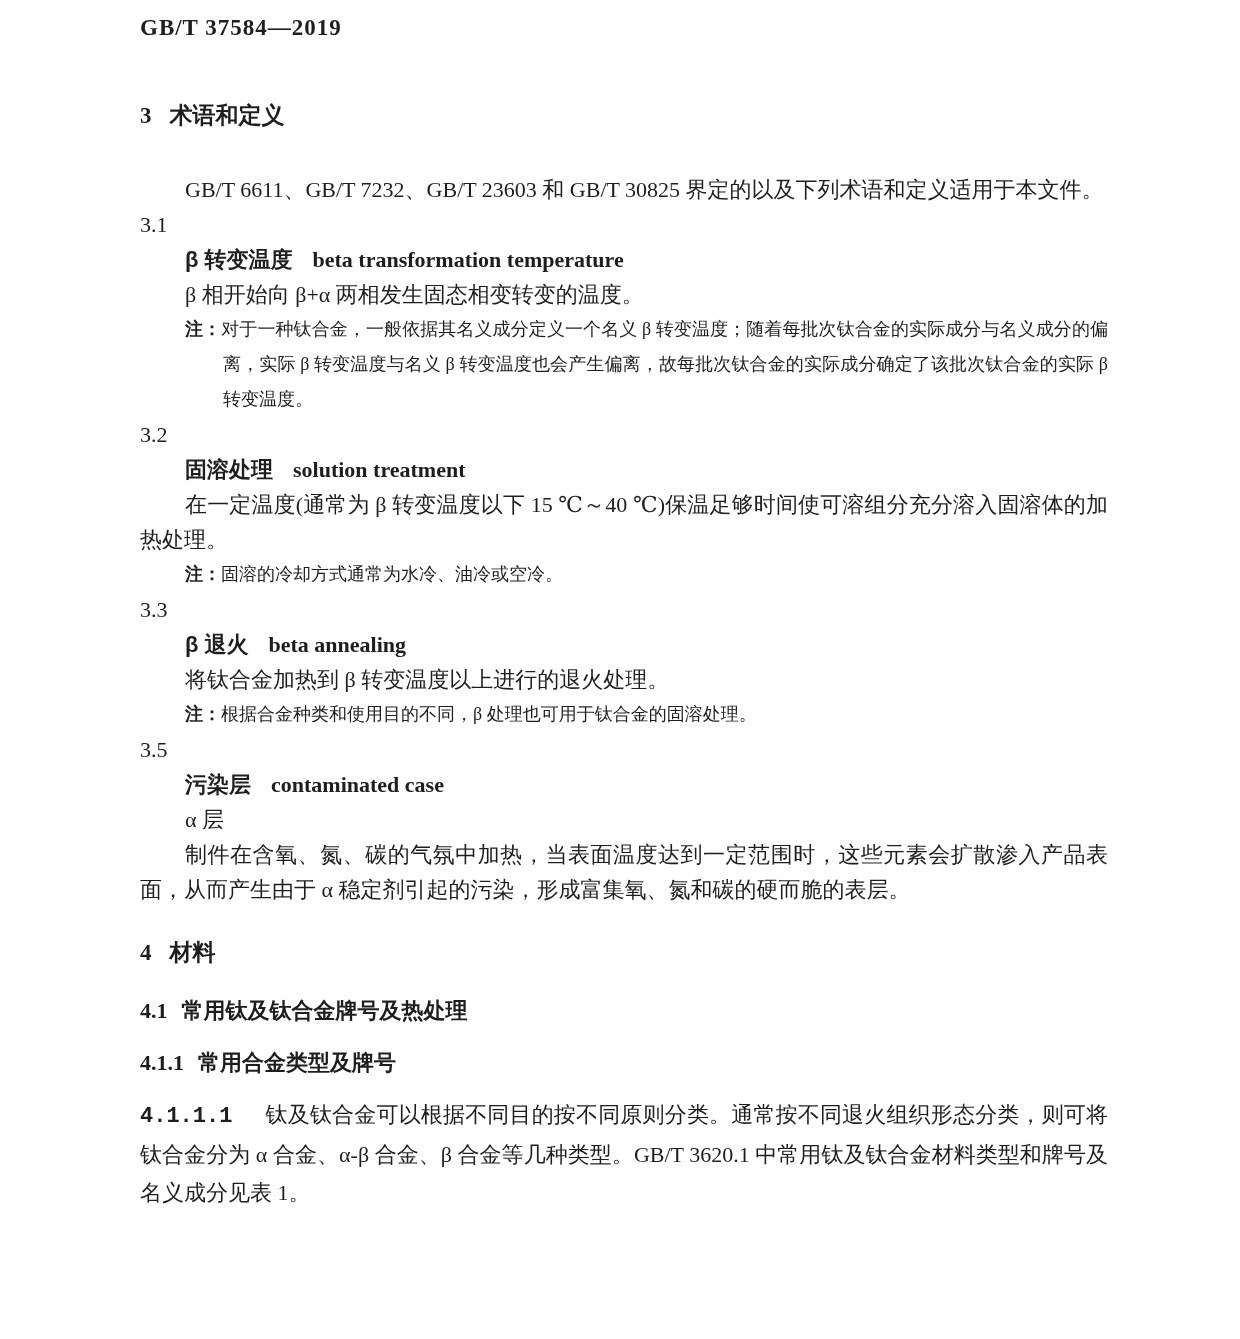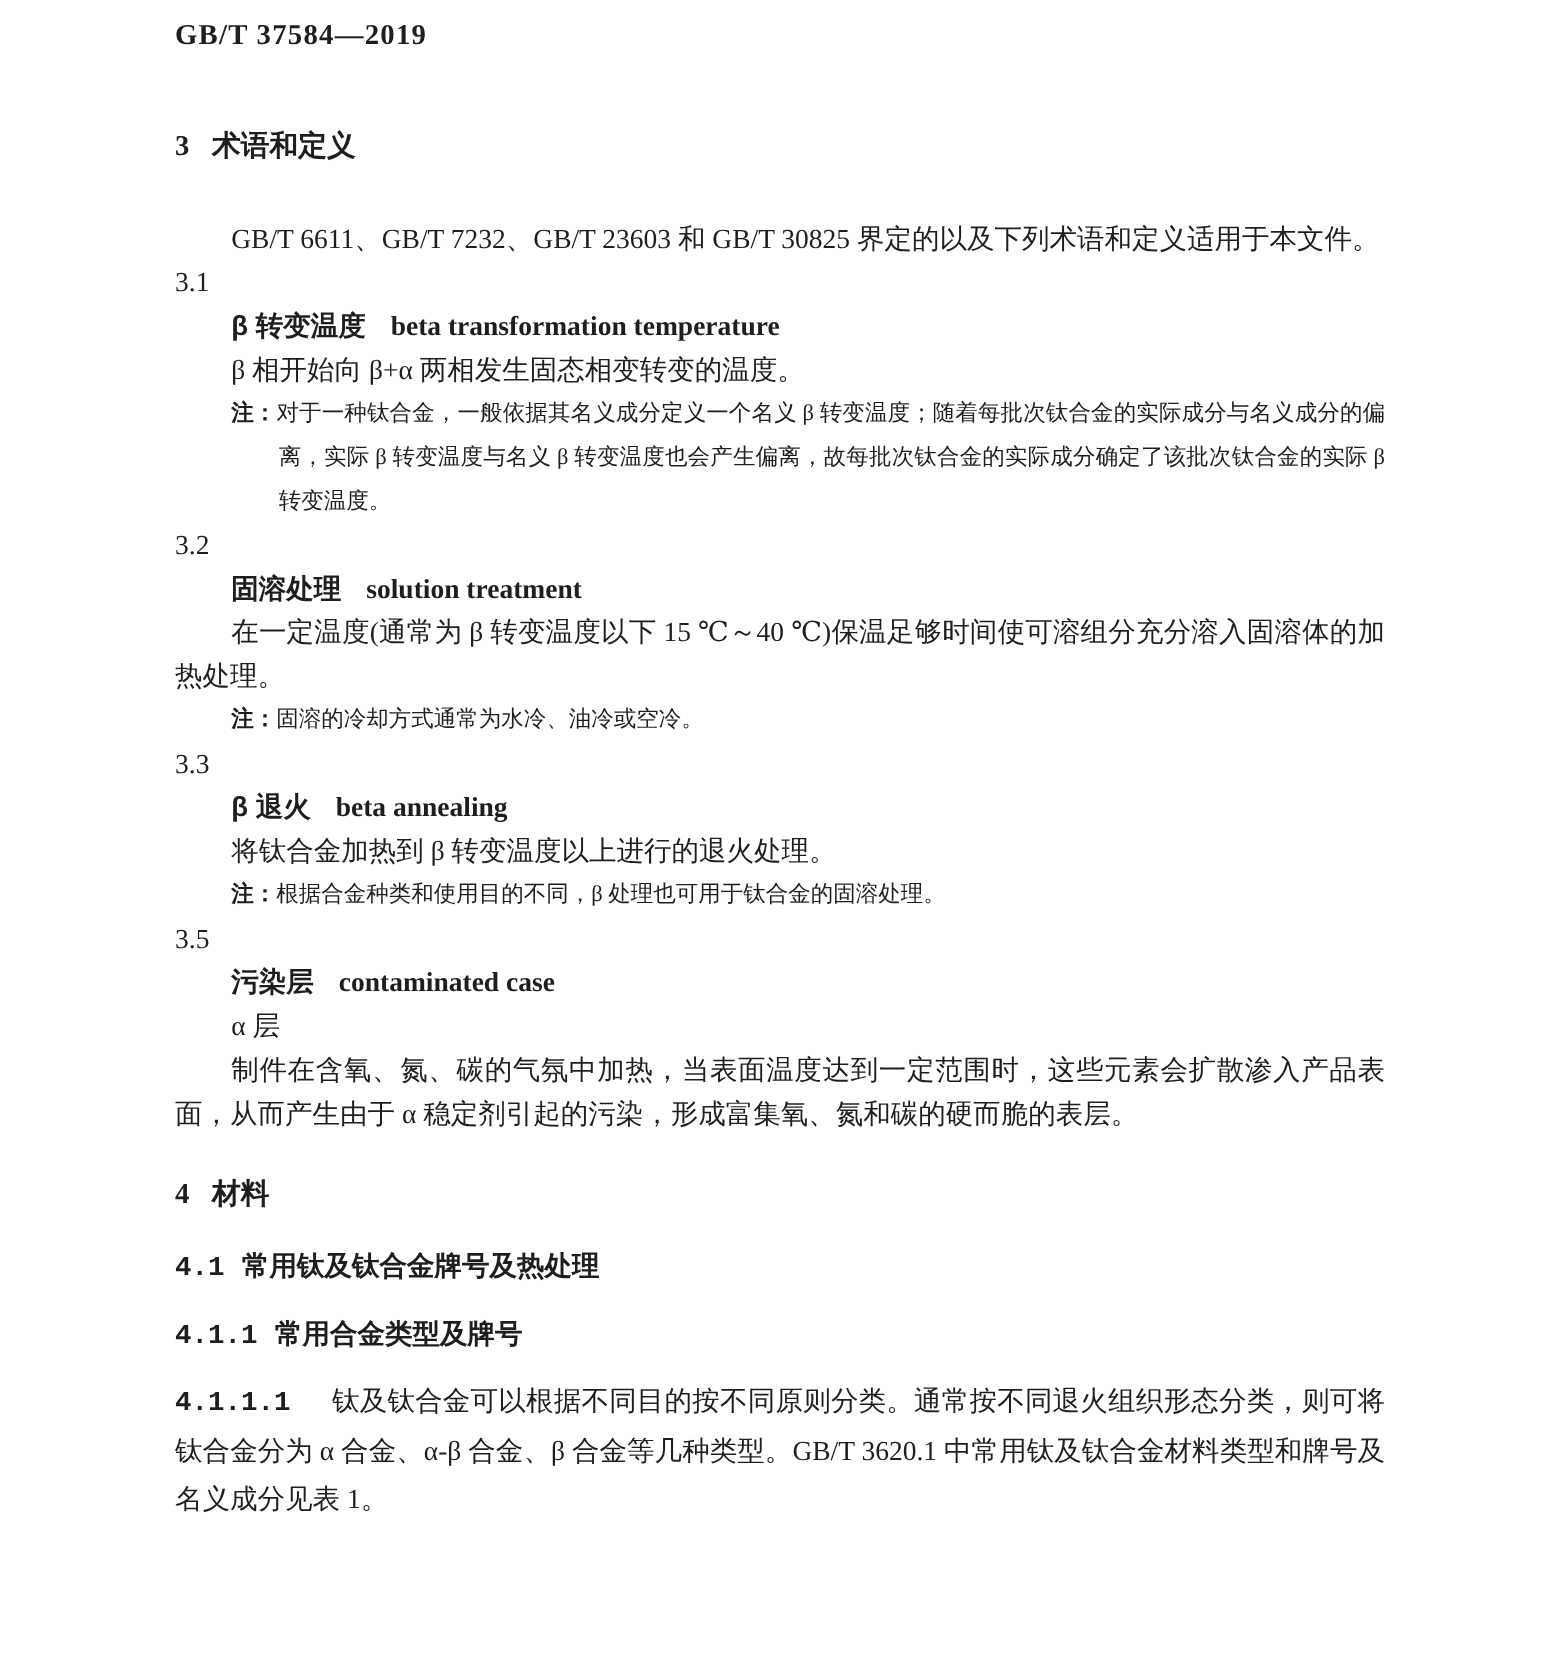--- a/index.html
+++ b/index.html
@@ -35,29 +35,29 @@
     margin: 57px 0 0 0;
     font-size: 23px;
     line-height: 32px;
     font-weight: bold;
   }
   .h-sec .h-num {
     font-family: "Liberation Serif", "DejaVu Serif", serif;
   }
   .h-sec .h-title {
     margin-left: 18px;
-    font-family: Liberation Sans, sans-serif;
+    font-family: Liberation Serif, serif;
   }
   .h-sub {
     margin: 0;
     font-size: 22px;
     line-height: 32px;
     font-weight: bold;
   }
-  .h-sub .h-num { font-family: Liberation Mono, monospace; }
+  .h-sub .h-num { font-family: Liberation Serif, serif; }
   .h-sub .h-title {
     margin-left: 14px;
     font-family: "Liberation Sans", "DejaVu Sans", sans-serif;
   }
   
   .intro {
     margin: 40px 0 0 0;
     font-size: 22px;
     line-height: 35px;
     text-indent: 45px;

